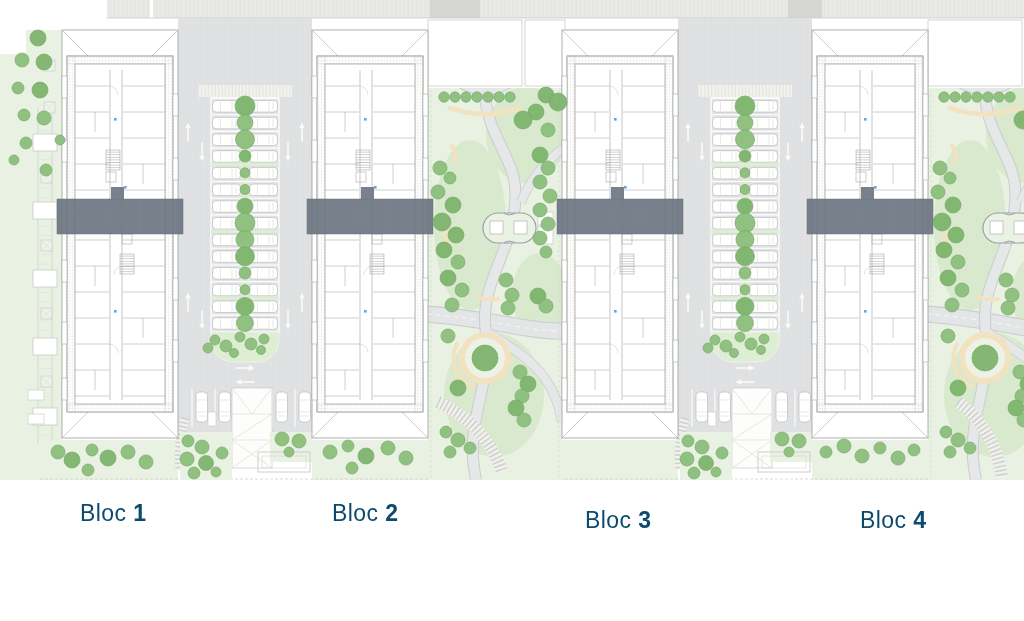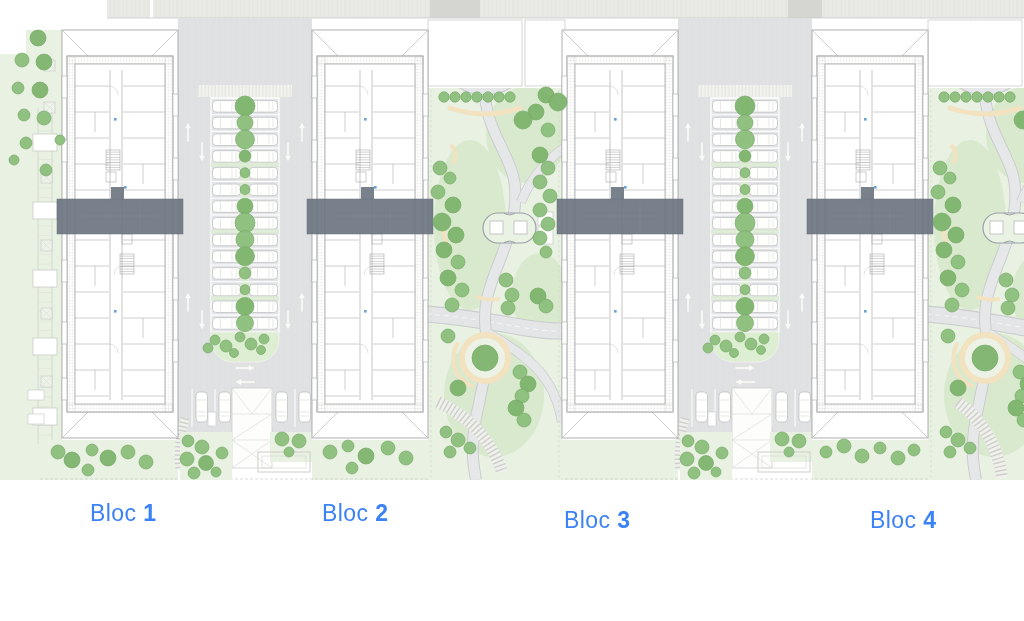--- a/index.html
+++ b/index.html
@@ -1,20 +1,20 @@
 <!DOCTYPE html>
 <html><head>
 <meta charset="utf-8">
 <style>
   html,body{margin:0;padding:0;background:#fff;}
   .stage{position:relative;width:1024px;height:621px;background:#fff;overflow:hidden;
          font-family:"Liberation Sans",sans-serif;}
   .stage svg{position:absolute;left:0;top:0;}
-  .bloc-label{position:absolute;font-size:23px;color:#3b82f6;letter-spacing:.4px;
-              white-space:nowrap;cursor:pointer;margin-left:10px;}
+  .bloc-label{position:absolute;font-size:23px;color:#0c4a6e;letter-spacing:.4px;
+              white-space:nowrap;cursor:pointer;}
   .bloc-label b{font-weight:700;margin-left:7px;}
 </style>
 </head>
 <body>
 
 <div class="stage">
   <svg id="plan-svg" width="1024" height="621" viewBox="0 0 1024 621">
       <defs>
         <pattern id="tex" width="3" height="3" patternUnits="userSpaceOnUse">
           <path d="M0 0H3M0 0V3" stroke="#e2e2de" stroke-width="0.55" fill="none"></path>
@@ -800,16 +800,16 @@
         <circle cx="1016" cy="408" r="8" fill="#7fb56f" stroke="#74a763" stroke-width="0.7" opacity="0.96"></circle>
         <circle cx="1024" cy="420" r="7" fill="#8dc07e" stroke="#74a763" stroke-width="0.7" opacity="0.96"></circle>
         <circle cx="946" cy="432" r="6" fill="#8dc07e" stroke="#74a763" stroke-width="0.7" opacity="0.96"></circle>
         <circle cx="958" cy="440" r="7" fill="#8dc07e" stroke="#74a763" stroke-width="0.7" opacity="0.96"></circle>
         <circle cx="970" cy="448" r="6" fill="#8dc07e" stroke="#74a763" stroke-width="0.7" opacity="0.96"></circle>
         <circle cx="950" cy="452" r="6" fill="#8dc07e" stroke="#74a763" stroke-width="0.7" opacity="0.96"></circle>
       </g>
     </svg>
 
   <div class="bloc-label" style="left:80px;top:500px"><span>Bloc</span><b>1</b></div>
-  <div class="bloc-label" style="left:312px;top:500px"><span>Bloc</span><b>2</b></div>
-  <div class="bloc-label" style="left:554px;top:507px"><span>Bloc</span><b>3</b></div>
+  <div class="bloc-label" style="left:332px;top:500px"><span>Bloc</span><b>2</b></div>
+  <div class="bloc-label" style="left:585px;top:507px"><span>Bloc</span><b>3</b></div>
   <div class="bloc-label" style="left:860px;top:507px"><span>Bloc</span><b>4</b></div>
 </div>
 
 </body></html>

